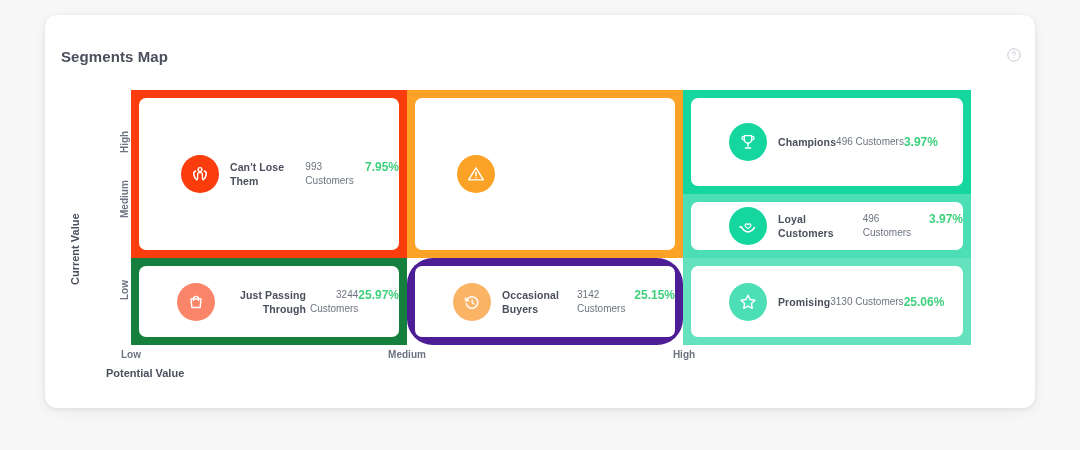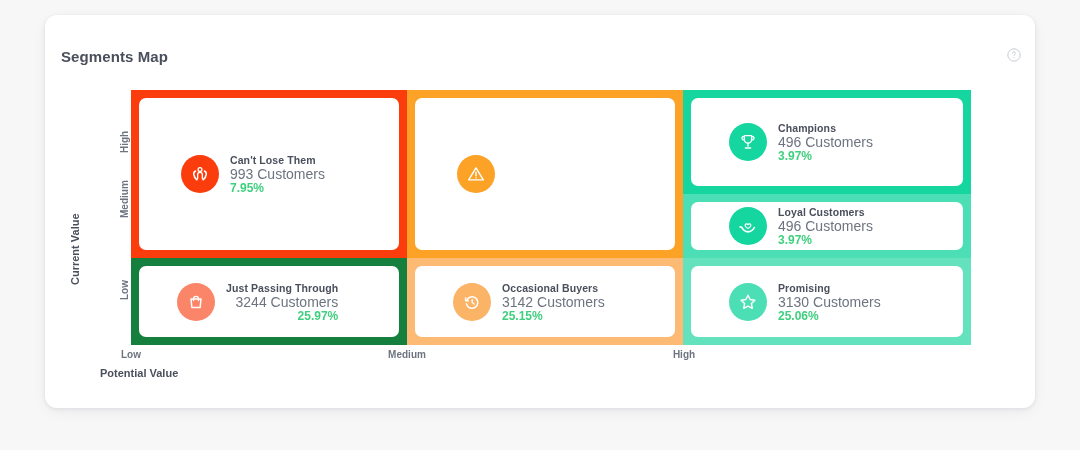--- a/index.html
+++ b/index.html
@@ -30,21 +30,21 @@
   
   .chart{
     position:absolute;left:0;top:56px;width:990px;height:337px;
   }
   .ylabel{
     position:absolute;left:24px;top:214px;
     transform:rotate(-90deg);transform-origin:left top;
     font-size:11px;font-weight:700;color:#4a4f5c;white-space:nowrap;
   }
   .xlabel{
-    position:absolute;left:55px;top:296px;
+    position:absolute;left:61px;top:296px;
     font-size:11px;font-weight:700;color:#4a4f5c;white-space:nowrap;
   }
   .ytick{
     position:absolute;left:74px;
     transform:rotate(-90deg);transform-origin:left top;
     font-size:10px;font-weight:600;color:#6d7480;white-space:nowrap;
   }
   .ytick.high{top:82px;}
   .ytick.medium{top:147px;}
   .ytick.low{top:229px;}
@@ -63,43 +63,43 @@
     display:grid;
     grid-template-columns:276px 276px 288px;
     grid-template-rows:104px 64px 87px;
   }
   .tile{position:relative;}
   .tile.t-cantlose{grid-column:1;grid-row:1 / span 2;background:#fb3c0c;}
   .tile.t-atrisk  {grid-column:2;grid-row:1 / span 2;background:#fba227;}
   .tile.t-champ   {grid-column:3;grid-row:1;background:#16d6a0;}
   .tile.t-loyal   {grid-column:3;grid-row:2;background:#4cdfb5;padding-left:20px;}
   .tile.t-jpt     {grid-column:1;grid-row:3;background:#15803d;text-align:right;}
-  .tile.t-occ     {grid-column:2;grid-row:3;background:#fdba74;}
+  .tile.t-occ     {grid-column:2;grid-row:3;background:#4c1d95;border-radius:26px;}
   .tile.t-prom    {grid-column:3;grid-row:3;background:#63e2bd;padding-left:8px;}
 
   .card{
     position:absolute;left:8px;right:8px;top:8px;bottom:8px;
     background:#fff;border-radius:7px;
     display:flex;align-items:center;
   }
   .card-inner{display:flex;align-items:center;gap:11px;padding-left:42px;}
   .t-champ .card-inner,
   .t-loyal .card-inner,
   .t-prom  .card-inner,
   .t-occ   .card-inner,
   .t-jpt   .card-inner{padding-left:38px;}
 
   .seg-icon{
     width:38px;height:38px;border-radius:50%;
     display:flex;align-items:center;justify-content:center;flex:0 0 38px;
   }
   .seg-icon svg{display:block}
-  .seg-text{display:flex;flex-direction:column;justify-content:center;}
+  .seg-text{display:flex;flex-direction:row;justify-content:center;}
   .seg-name{font-size:10.5px;font-weight:700;color:#4a4f5c;line-height:14px;letter-spacing:.1px;}
-  .seg-count{font-size:14px;font-weight:400;color:#6d7480;line-height:14px;}
+  .seg-count{font-size:10px;font-weight:400;color:#6d7480;line-height:14px;}
   .seg-pct{font-size:12px;font-weight:600;color:#3fd07e;line-height:14px;}
 </style>
 </head>
 <body>
 
 <div class="panel">
 
   <div class="panel-header">
     <div class="panel-title">Segments Map</div>
     <div class="help-icon">

